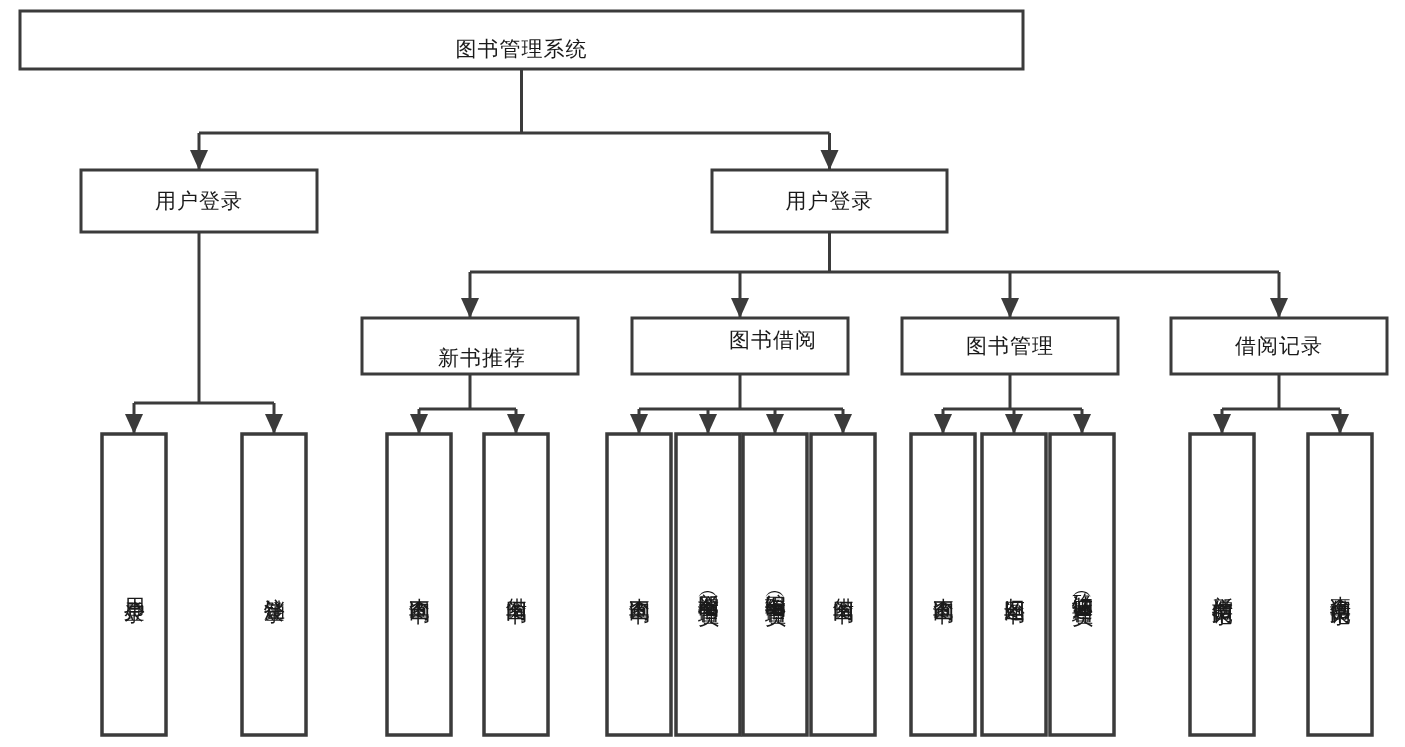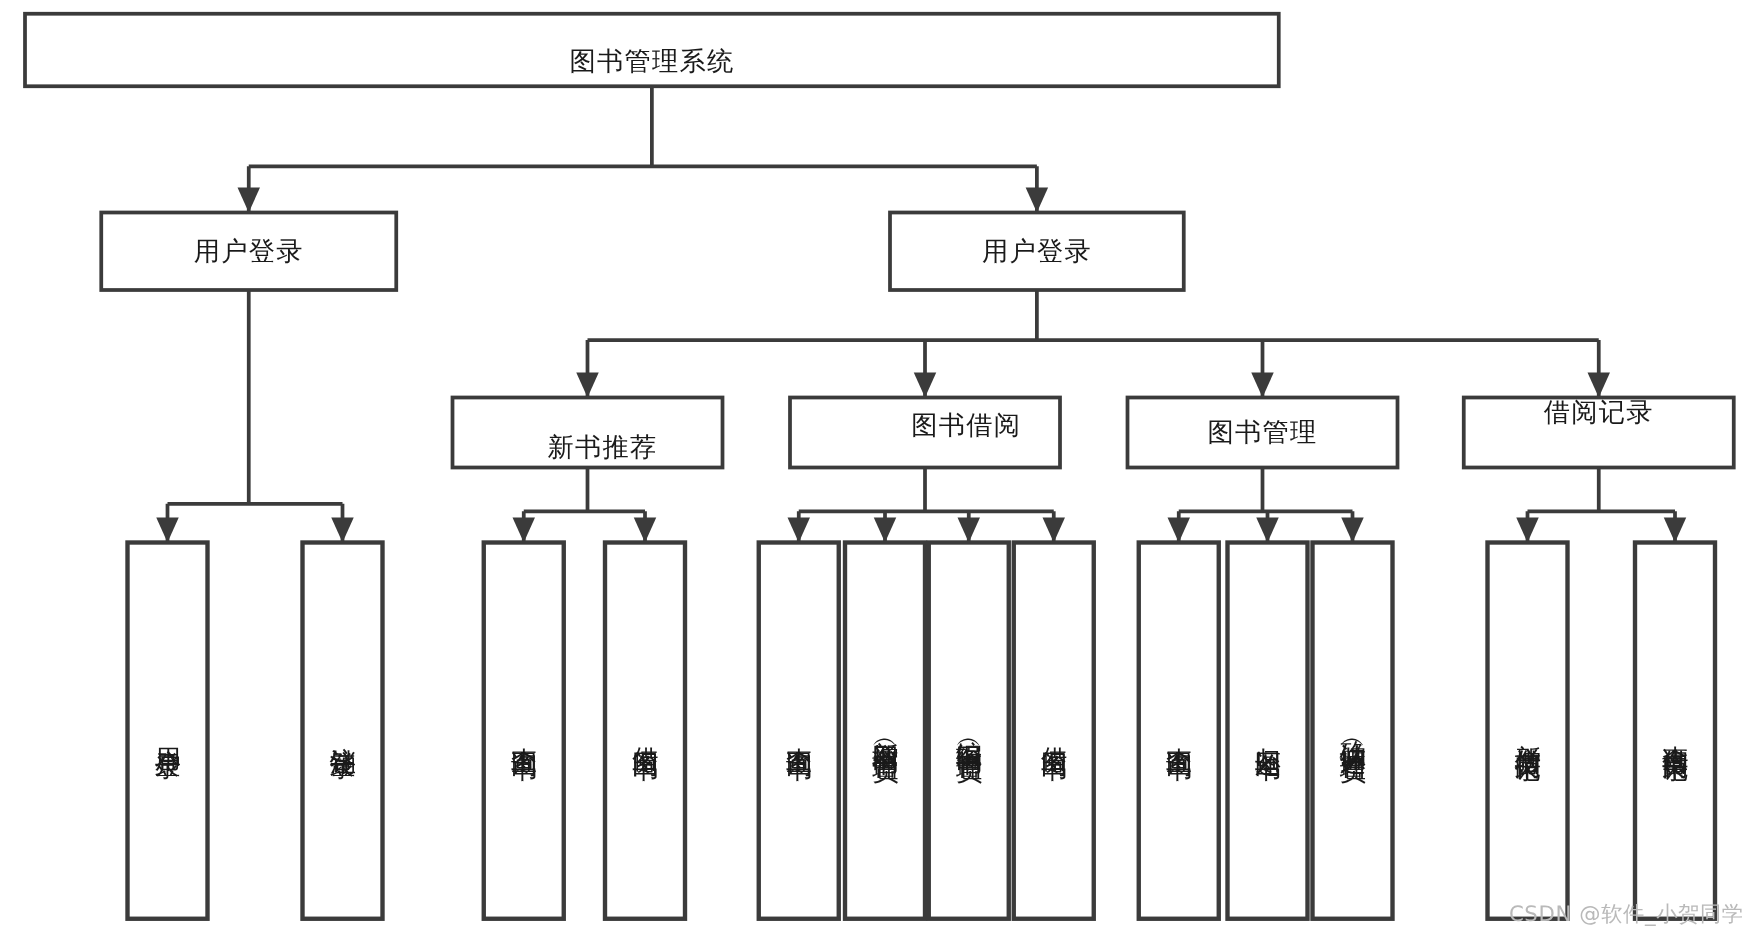--- a/index.html
+++ b/index.html
@@ -168,21 +168,21 @@
       </g>
   </svg>
 
   <div id="labels-layer">
       <div class="node-label" style="left: 20px; top: 11px; width: 1003px; height: 76px;">图书管理系统</div>
       <div class="node-label" style="left: 81px; top: 170px; width: 236px; height: 62px;">用户登录</div>
       <div class="node-label" style="left: 712px; top: 170px; width: 235px; height: 62px;">用户登录</div>
       <div class="node-label" style="left: 362px; top: 328px; width: 216px; height: 60px; margin-left: 12px;">新书推荐</div>
       <div class="node-label" style="left: 632px; top: 318px; width: 216px; height: 43px; margin-left: 33px;">图书借阅</div>
       <div class="node-label" style="left: 902px; top: 318px; width: 216px; height: 56px;">图书管理</div>
-      <div class="node-label" style="left: 1171px; top: 302px; width: 216px; height: 56px;">借阅记录</div>
+      <div class="node-label" style="left: 1171px; top: 318px; width: 216px; height: 56px;">借阅记录</div>
       <div class="leaf-label" style="left: 102px; top: 434px; width: 64px; height: 301px;">
         <span>用户登录</span>
       </div>
       <div class="leaf-label" style="left: 242px; top: 434px; width: 64px; height: 301px;">
         <span>注销登录</span>
       </div>
       <div class="leaf-label" style="left: 387px; top: 434px; width: 64px; height: 301px;">
         <span>查询图书</span>
       </div>
       <div class="leaf-label" style="left: 484px; top: 434px; width: 64px; height: 301px;">
@@ -210,14 +210,13 @@
         <span>确认归还（管理员）</span>
       </div>
       <div class="leaf-label" style="left: 1190px; top: 434px; width: 64px; height: 301px;">
         <span>新增借阅记录</span>
       </div>
       <div class="leaf-label" style="left: 1308px; top: 434px; width: 64px; height: 301px;">
         <span>查询借阅记录</span>
       </div>
     </div>
 
-  <div class="watermark">CSDN @软件_小贺同学</div>
 </div>
 
 </body></html>

